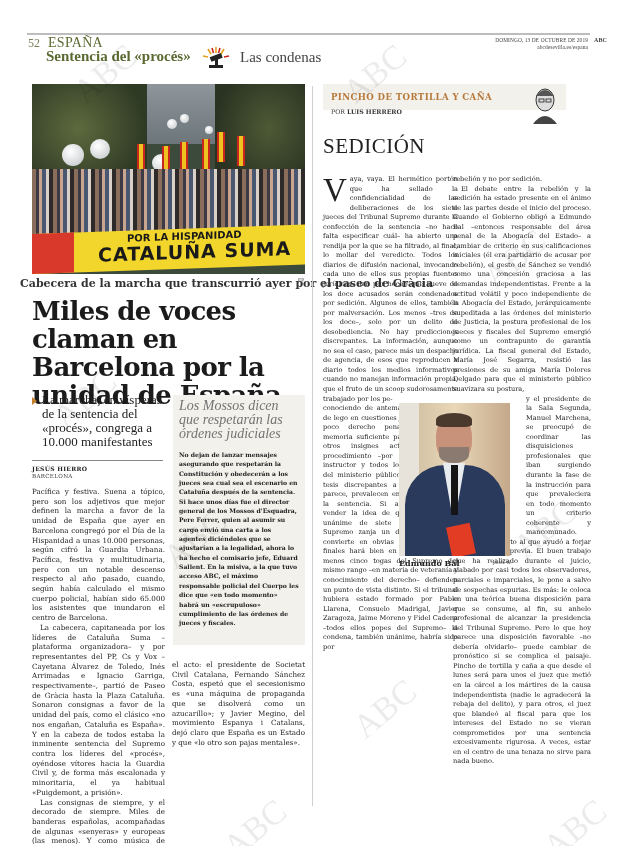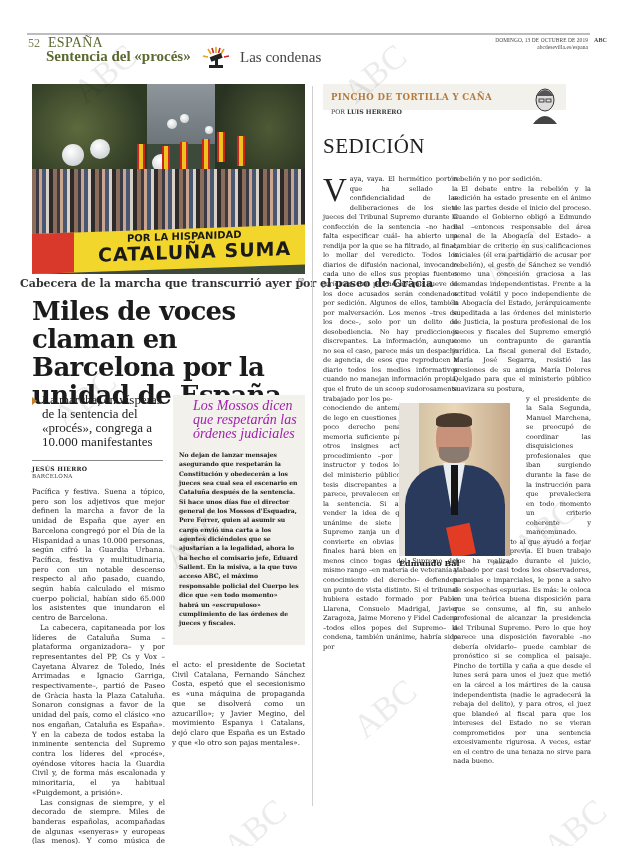--- a/index.html
+++ b/index.html
@@ -30,21 +30,21 @@
   .caption { position: absolute; left: 20px; top: 277px; font-size: 11px; font-weight: bold; color: #333; font-family: "DejaVu Serif", serif; }
   .credit { position: absolute; left: 298px; top: 277px; font-size: 5px; color: #555; font-family: "DejaVu Sans", sans-serif; }
 
   .headline { position: absolute; left: 32px; top: 297px; width: 280px; font-size: 26px; line-height: 28px; font-weight: bold; color: #1b1b1b; font-family: "DejaVu Serif", serif; letter-spacing: -0.6px; }
 
   .lead { position: absolute; left: 32px; top: 393px; width: 130px; }
   .lead .arrow { position: absolute; left: 0; top: 4px; width: 0; height: 0; border-left: 5px solid #c6812e; border-top: 4px solid transparent; border-bottom: 4px solid transparent; }
   .lead .txt { margin-left: 10px; font-size: 13px; line-height: 14px; color: #222; font-family: "Liberation Serif", serif; }
 
   .sidebar-box { position: absolute; left: 173px; top: 395px; width: 132px; height: 250px; background: #f3f1ec; padding: 4px 6px; }
-  .sidebar-box .title { font-size: 14px; line-height: 14px; font-style: italic; color: #a21caf; font-family: "Liberation Serif", serif; margin-bottom: 9px; margin-left: 14px; }
+  .sidebar-box .title { font-size: 14px; line-height: 14px; font-style: italic; color: #737373; font-family: "Liberation Serif", serif; margin-bottom: 9px; }
   .sidebar-box .body { font-size: 6.1px; line-height: 9.35px; font-weight: bold; color: #222; font-family: "DejaVu Serif", serif; }
 
   .byline-rule { position: absolute; left: 32px; top: 460px; width: 131px; height: 1px; background: #888; }
   .byline { position: absolute; left: 32px; top: 465px; font-size: 6px; font-weight: bold; color: #222; font-family: "DejaVu Serif", serif; letter-spacing: 0.3px; }
   .dateline2 { position: absolute; left: 32px; top: 473px; font-size: 5.6px; color: #333; font-family: "DejaVu Serif", serif; letter-spacing: 0.3px; }
 
   .col { position: absolute; font-size: 7.15px; line-height: 9.7px; color: #222; font-family: "DejaVu Serif", serif; text-align: justify; }
   .col p { margin: 0; text-indent: 8px; }
   .col p.noind { text-indent: 0; }
   .c1 { left: 32px; top: 487px; width: 133px; }

